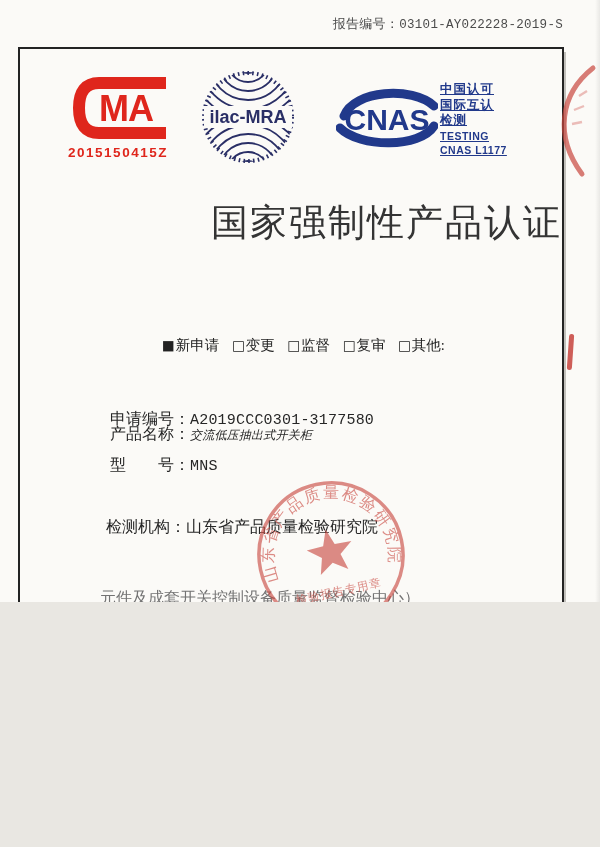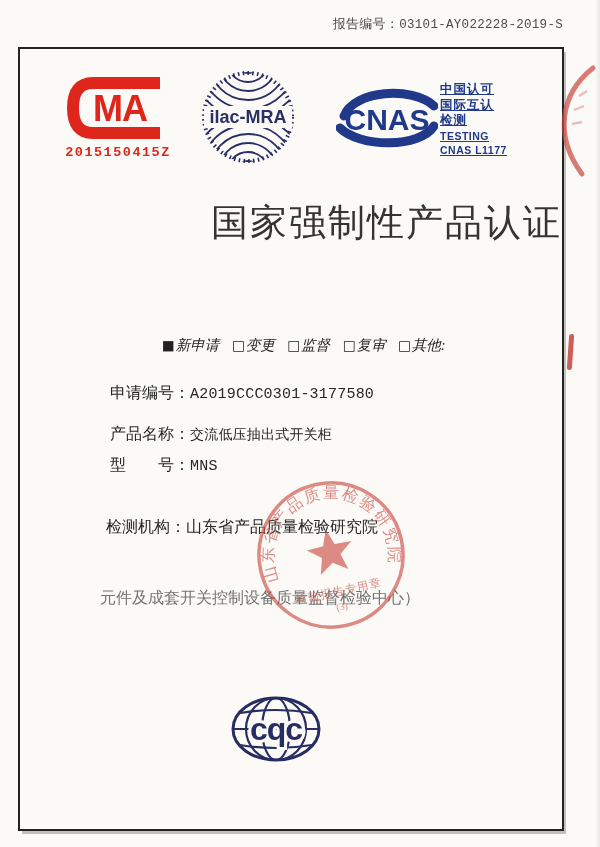--- a/index.html
+++ b/index.html
@@ -1,55 +1,55 @@
 <!DOCTYPE html>
 <html><head>
 <meta charset="utf-8">
 <style>
   html,body{margin:0;padding:0;background:#e9e7e2;}
   .page{
-    position:relative;width:600px;height:847px;margin:0 auto;
+    position:relative;width:600px;height:602px;margin:0 auto;
     background:#fbfaf7;overflow:hidden;
     font-family:"Liberation Serif","DejaVu Serif",serif;color:#2e2e2e;
   }
   .abs{position:absolute;}
   
   .report-no{top:15px;right:37px;font-size:13px;color:#4b4b4b;letter-spacing:.3px;white-space:nowrap;}
   .report-no .num{font-family:"Liberation Mono","DejaVu Sans Mono",monospace;font-size:12.5px;}
   
   .frame{
     left:18px;top:47px;width:542px;height:780px;
     border:2.5px solid #232323;
     box-shadow:3px 4px 0 -1px rgba(125,122,114,.45);
   }
   
-  .cma-logo{left:46px;top:26px;width:102px;height:66px;}
+  .cma-logo{left:52px;top:26px;width:102px;height:66px;}
   .cma-no{left:44px;top:96px;width:108px;text-align:center;color:#df261c;
-    font-family:Liberation Mono, monospace;
+    font-family:Liberation Sans, sans-serif;
     font-size:13.5px;font-weight:bold;letter-spacing:1.5px;}
   .ilac-logo{left:180px;top:20px;width:96px;height:96px;}
   .cnas-logo{left:316px;top:35px;width:102px;height:68px;}
   .cnas-text{left:420px;top:33px;width:100px;color:#21398b;
     font-family:"Liberation Sans","DejaVu Sans",sans-serif;font-weight:bold;text-decoration:underline;}
   .cnas-text .zh{font-size:12.5px;line-height:15.5px;letter-spacing:1px;}
   .cnas-text .en{font-size:10.5px;line-height:14px;letter-spacing:.5px;}
   
   .title1{left:0;top:149px;width:542px;text-align:right;font-size:37px;
     letter-spacing:2px;color:#343434;white-space:nowrap;}
   .title2{left:0;top:203px;width:542px;text-align:center;font-size:33px;
     letter-spacing:6px;color:#343434;white-space:nowrap;}
   
-  .cb-row{left:142px;top:287px;font-size:14.5px;white-space:nowrap;color:#222;font-style:italic;}
+  .cb-row{left:142px;top:287px;font-size:14.5px;white-space:nowrap;color:#222;}
   .cb-item{margin-right:9px;}
   .cb-mark{font-family:"DejaVu Sans",sans-serif;font-size:13.5px;margin-right:1px;}
   
   .field{left:90px;font-size:16px;white-space:nowrap;color:#262626;}
-  .f1{top:334px;} .f2{top:375px;} .f3{top:406px;}
+  .f1{top:360px;} .f2{top:375px;} .f3{top:406px;}
   .field .value{font-family:"Liberation Mono","DejaVu Sans Mono",monospace;font-size:15px;letter-spacing:.2px;}
-  .field .value.zh{font-family:"Liberation Serif","DejaVu Serif",serif;font-size:14px;}
+  .field .value.zh{font-family:"Liberation Serif","DejaVu Serif",serif;font-size:12px;font-style:italic;}
   
   .agency{left:86px;top:468px;font-size:16px;white-space:nowrap;color:#262626;}
   .agency-note1{left:66px;top:504px;font-size:16px;white-space:nowrap;color:#262626;}
   .agency-note2{left:80px;top:539px;font-size:16px;white-space:nowrap;color:#737373;}
   
   .stamp{left:226px;top:421px;width:170px;height:170px;opacity:.62;}
   
   .cqc-logo{left:210px;top:645px;width:92px;height:70px;}
   
   .edge-stamp{left:546px;top:64px;width:52px;height:116px;opacity:.7;}

